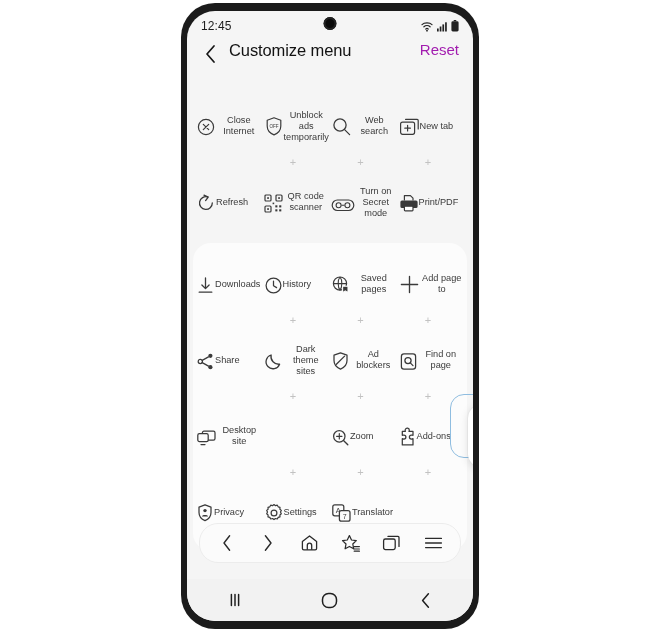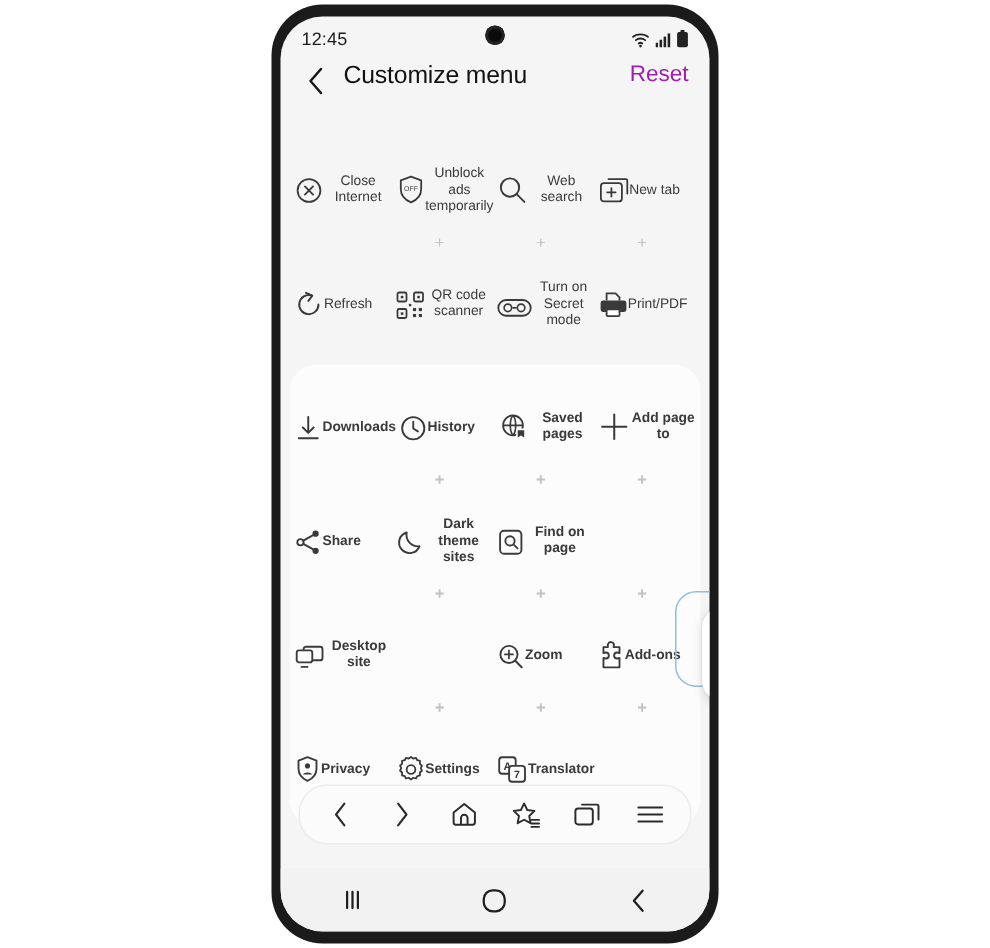--- a/index.html
+++ b/index.html
@@ -59,21 +59,20 @@
     margin-left:auto;font-size:15px;color:#a21caf;cursor:pointer;
   }
 
   
   .group{padding:6px 8px 4px;}
   .panel{
     margin:8px 6px 0;
     background:#fcfcfc;
     border-radius:18px;
     padding:8px 2px 10px;
-    font-weight:bold;
   }
   .grid{
     display:grid;
     grid-template-columns:repeat(4,1fr);
   }
   .cell{
     position:relative;
     display:flex;align-items:center;
     padding:6px 1px 2px;
     min-height:54px;
@@ -372,20 +371,29 @@
 
           <div class="cell">
             <div class="ico">
               <svg width="19" height="19" viewBox="0 0 19 19">
                 <path d="M15.6 12.2 A7 7 0 1 1 7.1 3 A7.8 7.8 0 0 0 15.6 12.2 Z" fill="none" stroke="#3a3a3a" stroke-width="1.3" stroke-linejoin="round"></path>
               </svg>
             </div>
             <div class="lab">Dark theme sites</div>
           </div>
 
+          <div class="cell">
+            <div class="ico">
+              <svg width="19" height="20" viewBox="0 0 19 20">
+                <path d="M9.5 1.8 L16 4.2 V9.6 c0 4.3 -3.1 7.2 -6.5 8.5 C6.1 16.8 3 13.9 3 9.6 V4.2 Z" fill="none" stroke="#3a3a3a" stroke-width="1.25" stroke-linejoin="round"></path>
+                <path d="M5.4 13.3 L13.6 5.1" stroke="#3a3a3a" stroke-width="1.25" stroke-linecap="round"></path>
+              </svg>
+            </div>
+            <div class="lab">Ad blockers</div>
+          </div>
 
           <div class="cell">
             <div class="ico">
               <svg width="19" height="19" viewBox="0 0 19 19">
                 <rect x="2.4" y="1.8" width="14.2" height="15.4" rx="2.6" fill="none" stroke="#3a3a3a" stroke-width="1.25"></rect>
                 <circle cx="9" cy="8.6" r="3.1" fill="none" stroke="#3a3a3a" stroke-width="1.25"></circle>
                 <path d="M11.3 10.9 L14 13.6" stroke="#3a3a3a" stroke-width="1.25" stroke-linecap="round"></path>
               </svg>
             </div>
             <div class="lab">Find on page</div>

